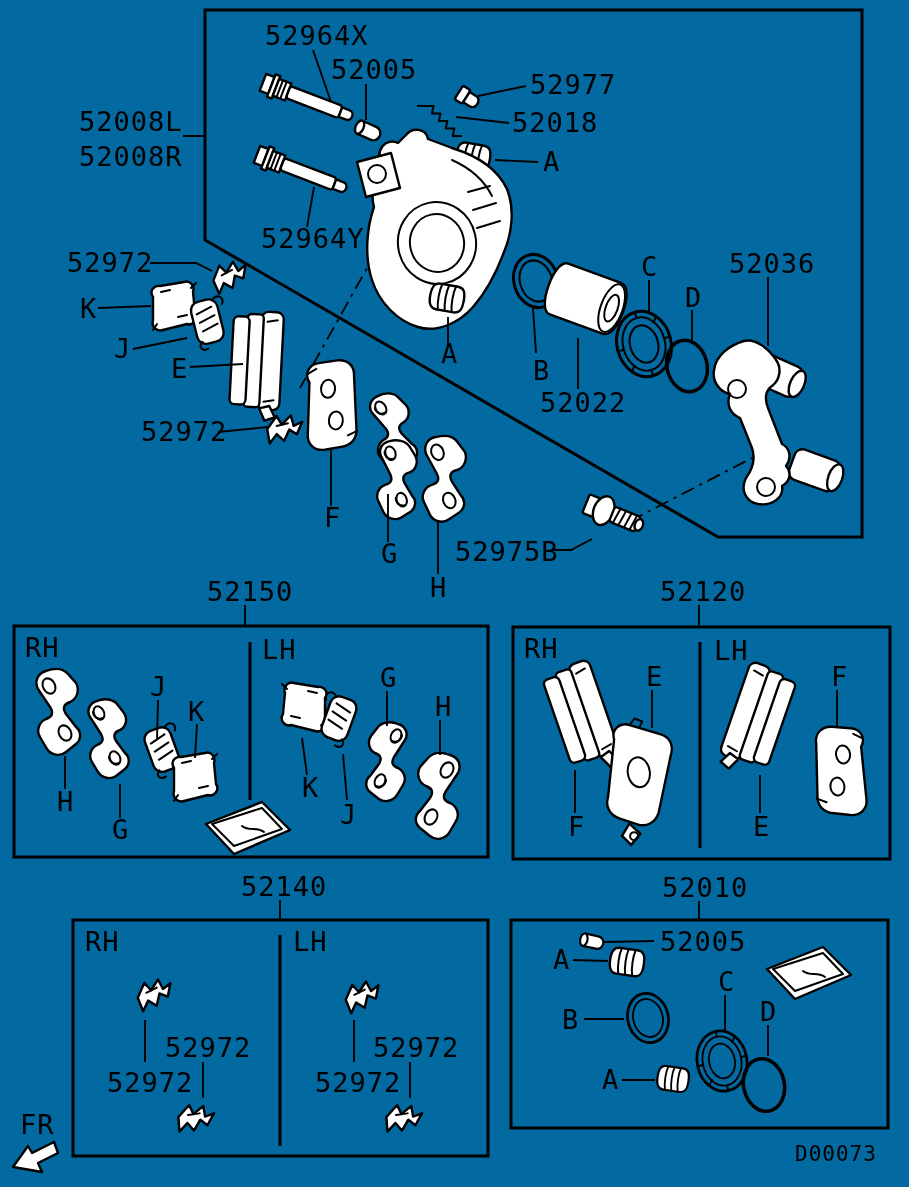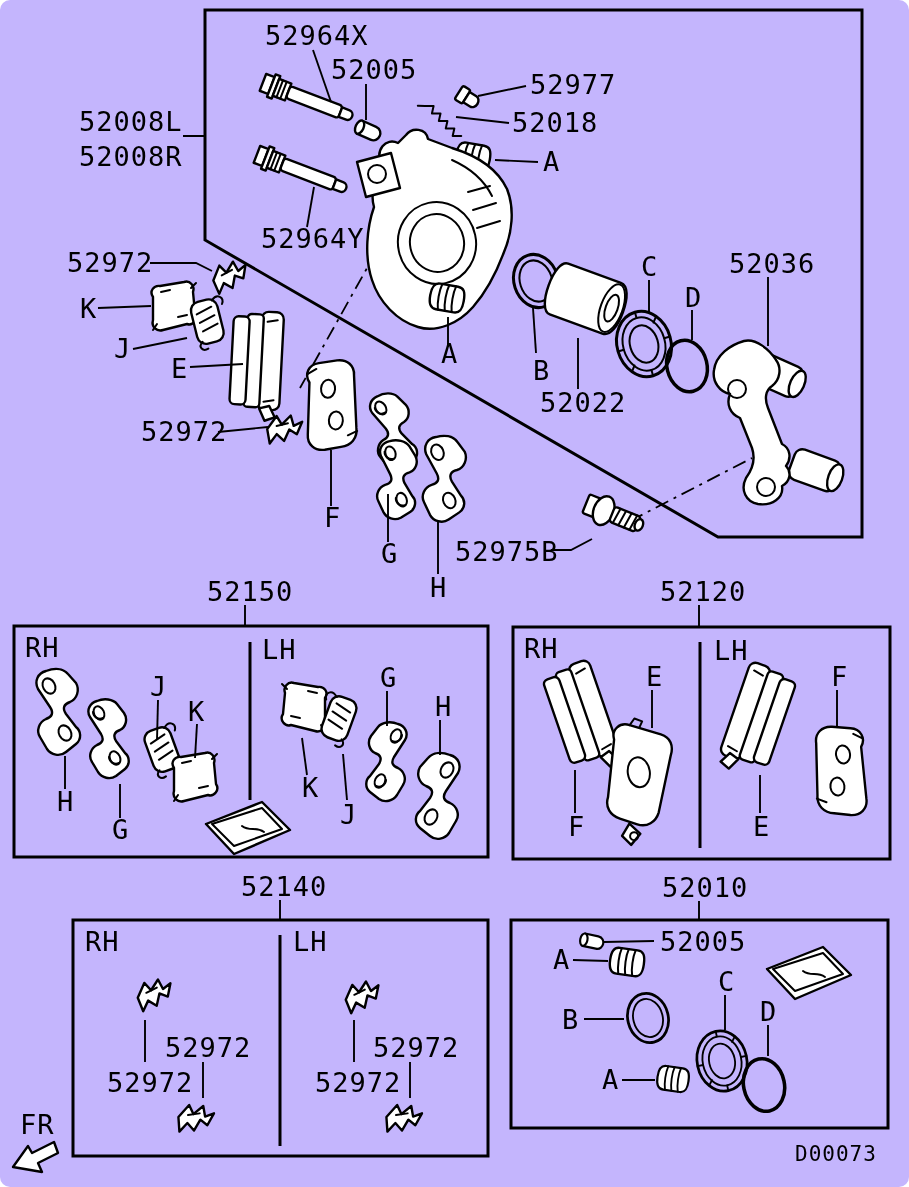--- a/index.html
+++ b/index.html
@@ -1,16 +1,16 @@
 <!DOCTYPE html>
 <html><head>
 <meta charset="utf-8">
 <style>
   html,body{margin:0;padding:0;background:#fff;}
-  #stage{position:relative;width:909px;height:1187px;background:#c4b5fd;overflow:hidden;border-radius:10px;}
+  #stage{position:relative;width:909px;height:1187px;background:#0369a1;overflow:hidden;}
   svg{display:block}
   .s  {fill:#fff;stroke:#000;stroke-width:2.4;stroke-linejoin:round;}
   .w  {fill:none;stroke:#000;stroke-width:2;stroke-linejoin:round;stroke-linecap:round;}
   .w3 {fill:none;stroke:#000;stroke-width:3;}
   .w35{fill:none;stroke:#000;stroke-width:3.5;}
   .ld {fill:none;stroke:#000;stroke-width:1.9;}
   .bx {fill:none;stroke:#000;stroke-width:3;}
   .dsh{fill:none;stroke:#000;stroke-width:1.8;stroke-dasharray:14 6 3 6;}
   text{font-family:"DejaVu Sans Mono","Liberation Mono",monospace;font-size:27px;fill:#000;letter-spacing:1px;}
   .t-sm{font-size:21px;}

